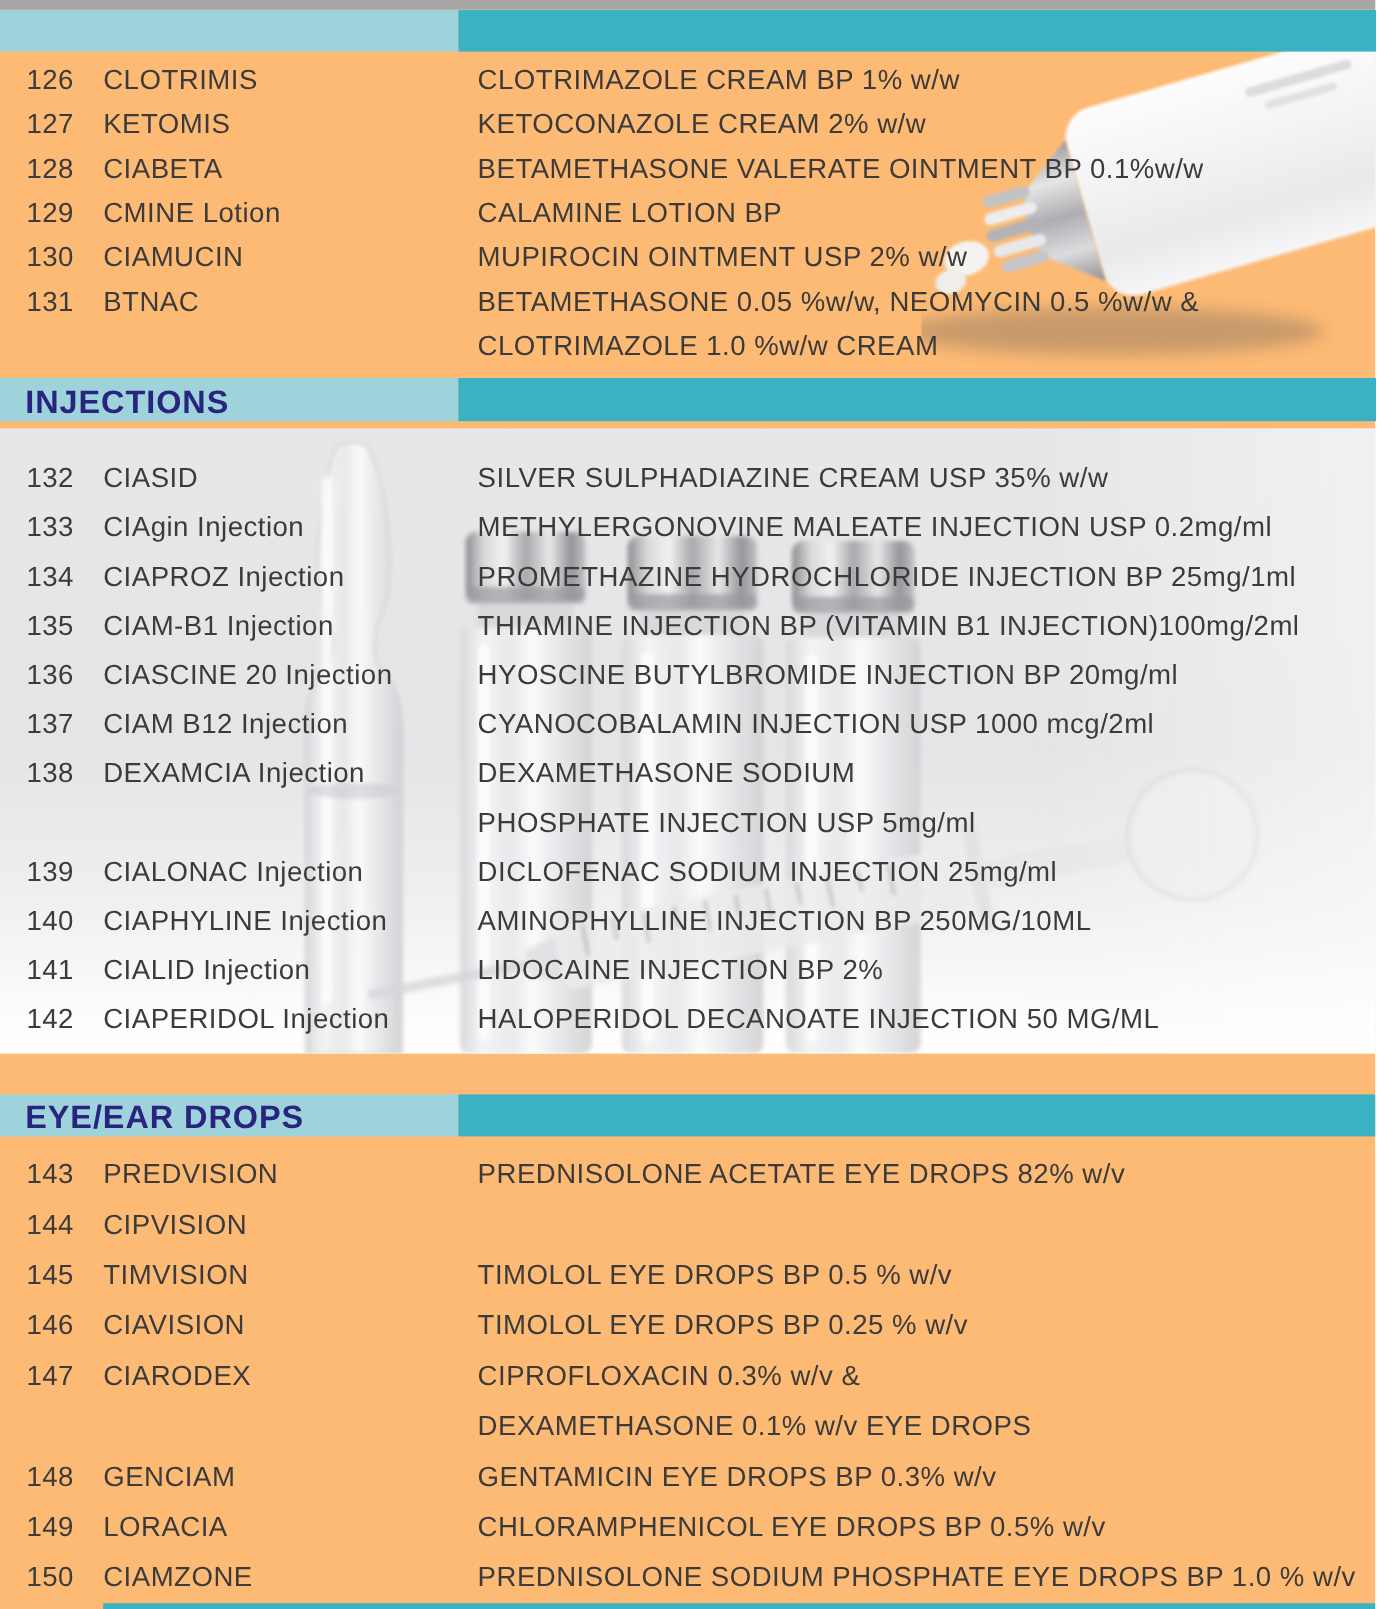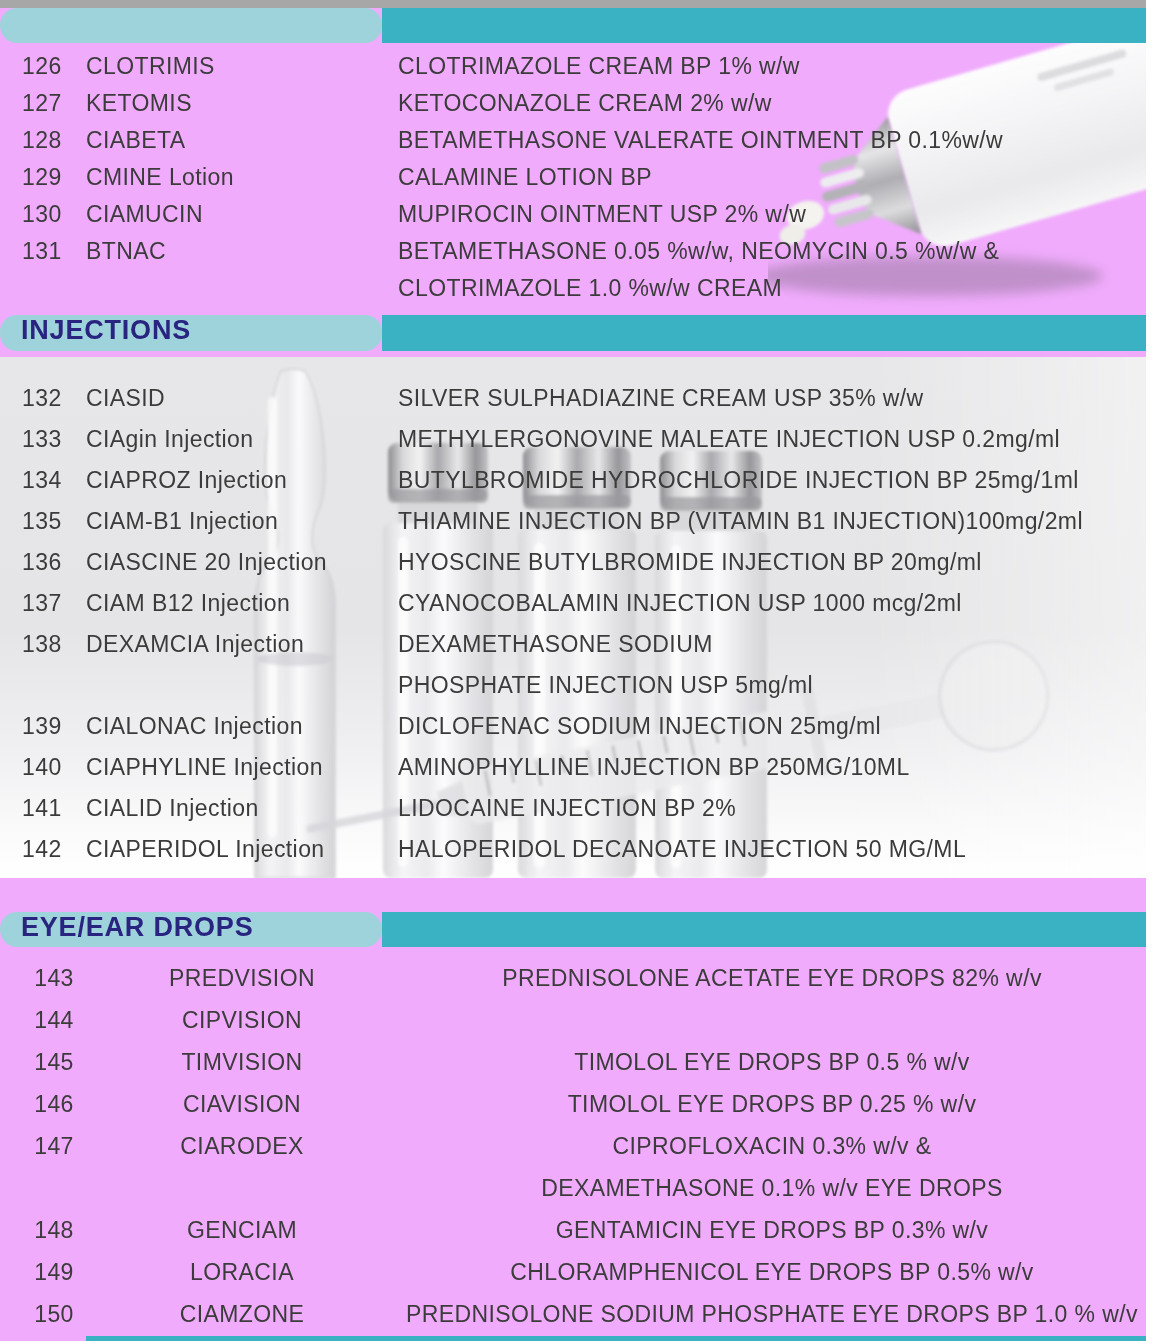--- a/index.html
+++ b/index.html
@@ -1,48 +1,48 @@
 <!DOCTYPE html>
 <html><head>
 <meta charset="utf-8">
 <style>
   html,body { margin:0; padding:0; background:#ffffff; }
   .page {
-    position:relative; width:1146px; height:1341px; background:#f0abfc;
+    position:relative; width:1146px; height:1341px; background:#fdba74;
     overflow:hidden; font-family:"Liberation Sans", sans-serif; color:#3c3b3b;
   }
   
   .tube-photo { position:absolute; top:38px; left:768px; width:389px; height:275px; z-index:0; }
   .inj-photo {
     position:absolute; top:357px; left:0; width:1157px; height:521px; z-index:0;
     background:linear-gradient(to bottom,#e7e7e9 0%,#e5e5e7 52%,#f0f0f2 76%,#fbfbfc 92%,#ffffff 100%);
   }
   .inj-photo svg { position:absolute; inset:0; }
   .inj-photo .right-fade {
     position:absolute; inset:0; z-index:2;
     background:linear-gradient(to right, rgba(255,255,255,0) 74%, rgba(255,255,255,0.45) 100%);
   }
   
   .strip-top { position:absolute; top:0; left:0; width:1152px; height:8px; background:#a7a7a7; z-index:3; }
   .bar { position:absolute; left:0; width:1152px; display:flex; z-index:3; }
-  .bar .seg-left { width:382px; background:#9fd3dc; display:flex; align-items:flex-start;border-radius:17px; }
+  .bar .seg-left { width:382px; background:#9fd3dc; display:flex; align-items:flex-end; }
   .bar .seg-right { flex:1; background:#3ab2c3; }
   .bar-top { top:8px; height:35px; }
   .bar-inj { top:315px; height:36px; }
   .bar-eye { top:912px; height:35px; }
   .bar-title {
     font-size:27px; font-weight:bold; color:#29247f;
     padding-left:21px; letter-spacing:0.8px; white-space:nowrap;
   }
   .strip-bottom { position:absolute; top:1336px; left:86px; width:1071px; height:5px; background:#3ab2c3; z-index:3; }
   
   .rows { position:absolute; left:22px; right:0; z-index:3; }
   .rows-0 { top:48px; }
   .rows-1 { top:378px; }
-  .rows-2 { top:957px;text-align:center; }
+  .rows-2 { top:957px; }
   .row { display:flex; font-size:23px; letter-spacing:0.4px; }
   .rows-0 .row, .rows-0 .desc-line { line-height:37px; }
   .rows-1 .row, .rows-1 .desc-line { line-height:41px; }
   .rows-2 .row, .rows-2 .desc-line { line-height:42px; }
   .col-num   { width:64px;  flex:none; }
   .col-brand { width:312px; flex:none; white-space:nowrap; }
   .col-desc  { flex:1; min-width:0; }
 </style>
 </head>
 <body>
@@ -249,21 +249,21 @@
         <span class="col-num">133</span>
         <span class="col-brand">CIAgin Injection</span>
         <span class="col-desc">
           <div class="desc-line">METHYLERGONOVINE MALEATE INJECTION  USP 0.2mg/ml</div>
         </span>
       </div>
       <div class="row">
         <span class="col-num">134</span>
         <span class="col-brand">CIAPROZ Injection</span>
         <span class="col-desc">
-          <div class="desc-line">BUTYLBROMIDE HYDROCHLORIDE INJECTION BP  25mg/1ml</div>
+          <div class="desc-line">PROMETHAZINE HYDROCHLORIDE INJECTION BP  25mg/1ml</div>
         </span>
       </div>
       <div class="row">
         <span class="col-num">135</span>
         <span class="col-brand">CIAM-B1 Injection</span>
         <span class="col-desc">
           <div class="desc-line">THIAMINE INJECTION BP (VITAMIN B1 INJECTION)100mg/2ml</div>
         </span>
       </div>
       <div class="row">

